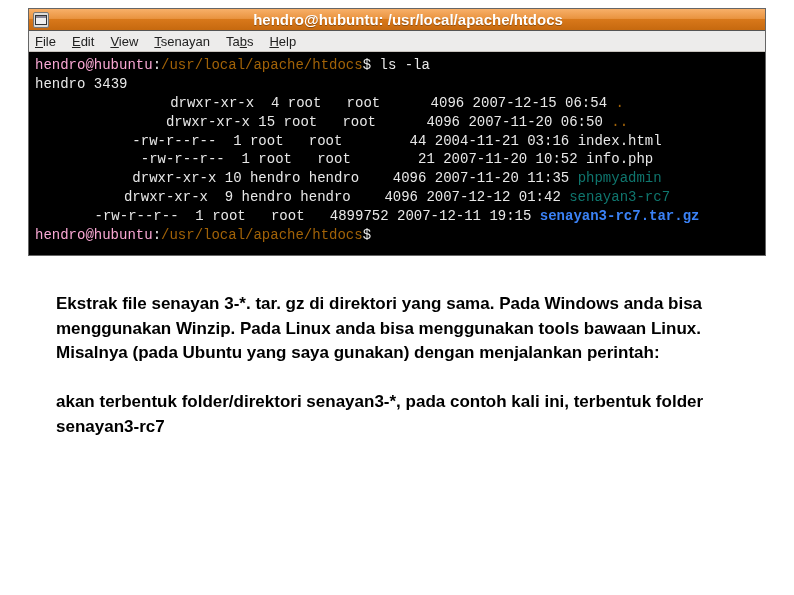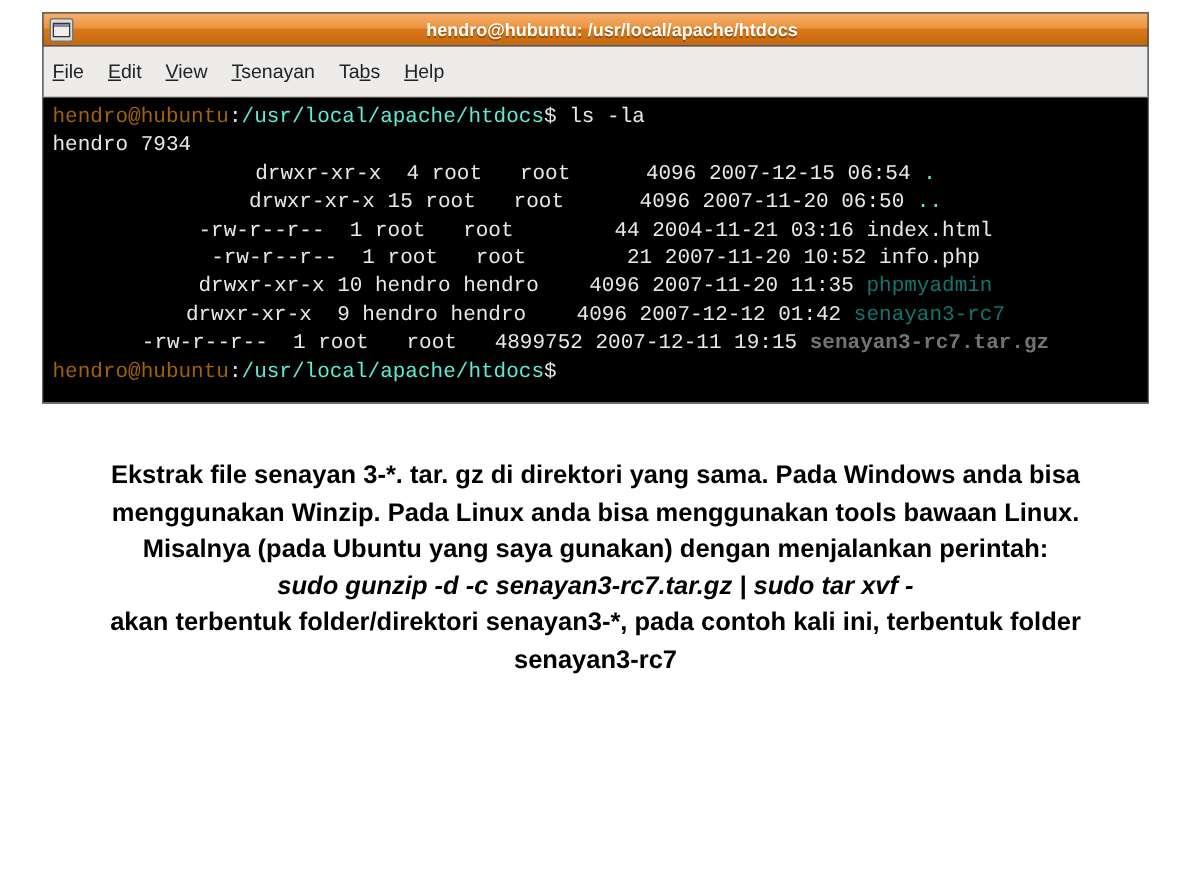--- a/index.html
+++ b/index.html
@@ -35,26 +35,26 @@
     justify-content: center;
     margin-right: 6px;
     font-size: 10px;
     color: #333;
   }
   .titlebar .title {
     flex: 1;
     text-align: center;
     color: #fff;
     font-weight: bold;
-    font-size: 12px;
+    font-size: 15px;
     text-shadow: 0 1px 0 rgba(0,0,0,0.3);
   }
   .menubar {
     background: #edeceb;
-    height: 34px;
+    height: 21px;
     display: flex;
     align-items: center;
     padding: 0 6px;
     gap: 16px;
     font-size: 13px;
     color: #222;
     border-bottom: 1px solid #c7c3bd;
   }
   .menubar .menu-item {
     cursor: default;
@@ -64,29 +64,29 @@
   }
   .terminal-body {
     background: #000;
     color: #fff;
     font-family: "Courier New", monospace;
     font-size: 14px;
     line-height: 1.35;
     padding: 4px 6px 10px 6px;
     white-space: pre;
   }
-  .term-green { color: #a16207; }
-  .term-blue { color: #5eead4; }
+  .term-green { color: #f9a8d4; }
+  .term-blue { color: #a16207; }
   .term-white { color: #e8e8e8; }
   .term-red { color: #0f766e; }
-  .term-red-bold { color: #737373; font-weight: bold; margin-top: 16px; }
+  .term-red-bold { color: #3b82f6; font-weight: bold; margin-top: 16px; }
   .ls-row { display: block; text-align: center; }
   .caption {
     margin: 36px 56px 0 56px;
-    text-align: center;
+    text-align: left;
     font-size: 17px;
     line-height: 1.45;
     color: #000;
   }
   .caption .bold { font-weight: bold; }
 </style>
 </head>
 <body>
 
 <div class="terminal-window">
@@ -105,22 +105,22 @@
   <div class="menubar">
     <span class="menu-item"><span class="ul">F</span><span>ile</span></span>
     <span class="menu-item"><span class="ul">E</span><span>dit</span></span>
     <span class="menu-item"><span class="ul">V</span><span>iew</span></span>
     <span class="menu-item"><span class="ul">T</span><span>senayan</span></span>
     <span class="menu-item">Ta<span class="ul">b</span>s</span>
     <span class="menu-item"><span class="ul">H</span><span>elp</span></span>
   </div>
 
   <div class="terminal-body"><span class="term-green">hendro@hubuntu</span><span class="term-white">:</span><span class="term-blue">/usr/local/apache/htdocs</span><span class="term-white">$ </span><span class="term-white">ls -la</span>
-<span class="term-white"><span>hendro</span> <span>7934</span></span>
+<span class="term-white"><span>hendro</span> <span>3439</span></span>
 <span id="ls-rows"><span class="ls-row"><span class="term-white">drwxr-xr-x  4 root   root      4096 2007-12-15 06:54 </span><span class="term-blue">.</span></span><span class="ls-row"><span class="term-white">drwxr-xr-x 15 root   root      4096 2007-11-20 06:50 </span><span class="term-blue">..</span></span><span class="ls-row"><span class="term-white">-rw-r--r--  1 root   root        44 2004-11-21 03:16 </span><span class="term-white">index.html</span></span><span class="ls-row"><span class="term-white">-rw-r--r--  1 root   root        21 2007-11-20 10:52 </span><span class="term-white">info.php</span></span><span class="ls-row"><span class="term-white">drwxr-xr-x 10 hendro hendro    4096 2007-11-20 11:35 </span><span class="term-red">phpmyadmin</span></span><span class="ls-row"><span class="term-white">drwxr-xr-x  9 hendro hendro    4096 2007-12-12 01:42 </span><span class="term-red">senayan3-rc7</span></span><span class="ls-row"><span class="term-white">-rw-r--r--  1 root   root   4899752 2007-12-11 19:15 </span><span class="term-red-bold">senayan3-rc7.tar.gz</span></span></span><span class="term-green">hendro@hubuntu</span><span class="term-white">:</span><span class="term-blue">/usr/local/apache/htdocs</span><span class="term-white">$ </span></div>
 
 </div>
 
 <div class="caption">
   <span class="bold">Ekstrak file senayan 3-*. tar. gz di direktori yang sama. Pada Windows anda bisa menggunakan Winzip. Pada Linux anda bisa menggunakan tools bawaan Linux. Misalnya (pada Ubuntu yang saya gunakan) dengan menjalankan perintah:</span><br>
-  <span class="bold" style="font-style:italic">sudo gunzip -d -c senayan3-rc7.tar.gz | sudo tar xvf -</span><br>
+  <br>
   <span class="bold">akan terbentuk folder/direktori senayan3-*, pada contoh kali ini, terbentuk folder senayan3-rc7</span>
 </div>
 
 </body></html>

